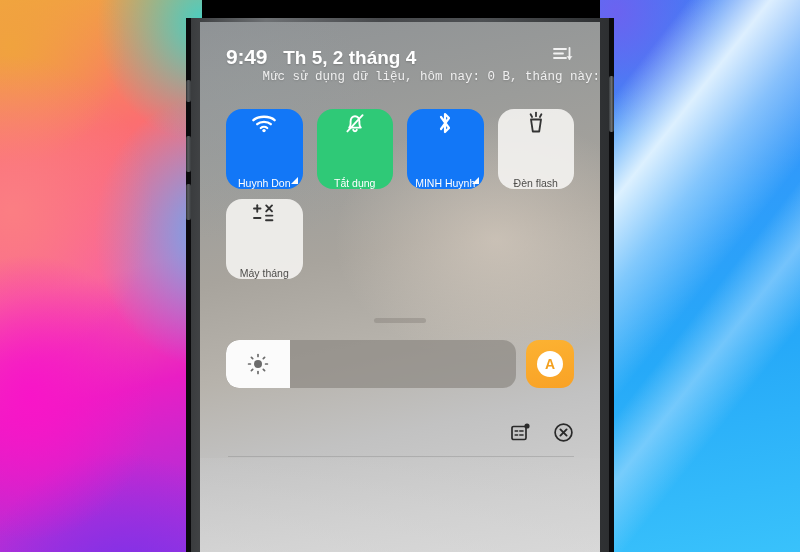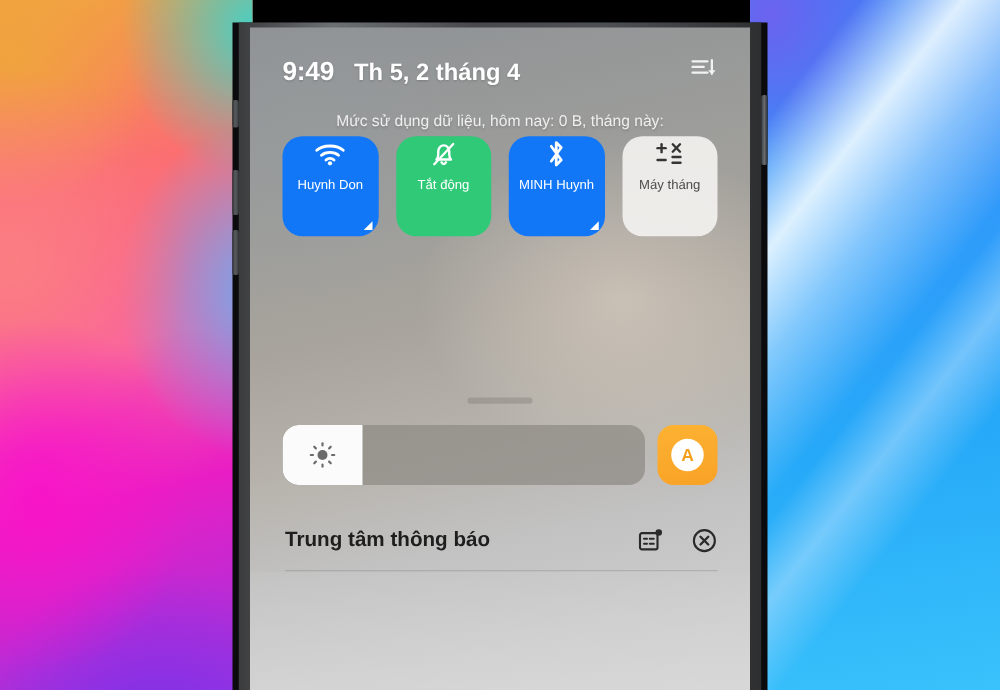--- a/index.html
+++ b/index.html
@@ -79,35 +79,36 @@
     text-shadow: 0 1px 2px rgba(0,0,0,0.18);
   }
   .date {
     font-size: 19px; font-weight: bold; color: #ffffff; margin-left: 16px;
     text-shadow: 0 1px 2px rgba(0,0,0,0.18);
   }
   .sort-icon {
     margin-left: auto; width: 22px; height: 20px; position: relative;
   }
   .data-usage {
-    position: absolute; left: 0; right: 0; top: 68px;
-    text-align: center; font-size: 12.5px; color: #efefef;
+    position: absolute; left: 0; right: 0; top: 48px;
+    text-align: right; font-size: 12.5px; color: #efefef;
     text-shadow: 0 1px 2px rgba(0,0,0,0.15);
+    font-family: Liberation Mono, monospace;
   }
 
   
   .tiles {
     position: absolute; left: 26px; right: 26px; top: 87px;
     display: grid; grid-template-columns: repeat(4, 1fr);
     gap: 10px 14px;
   }
   .tile {
     height: 80px; border-radius: 16px;
     display: flex; flex-direction: column;
-    align-items: center; justify-content: flex-start;
+    align-items: center; justify-content: space-between;
     position: relative; overflow: hidden;
     padding: 0 4px;
   }
   .tile.on-blue  { background: #1277f7; }
   .tile.on-green { background: #2fc977; }
   .tile.off      { background: rgba(244,243,241,0.90); }
   .tile .ticon { height: 28px; display: flex; align-items: center; justify-content: center; }
   .tile .tlabel {
     font-size: 10.5px; line-height: 12px; text-align: center; margin-top: 5px;
     max-width: 84px;
@@ -233,33 +234,46 @@
             <svg width="24" height="24" viewBox="0 0 24 24">
               <g fill="none" stroke="#ffffff" stroke-width="1.9" stroke-linecap="round" stroke-linejoin="round">
                 <path d="M6.2 16.6 L17.8 16.6 C16.7 15.4 16.4 14.6 16.4 12.6 L16.4 10.4
                          C16.4 7.4 14.6 5.3 12 5.3 C9.4 5.3 7.6 7.4 7.6 10.4 L7.6 12.6
                          C7.6 14.6 7.3 15.4 6.2 16.6 Z"></path>
                 <path d="M10.2 18.8 C10.6 19.7 11.3 20.2 12 20.2 C12.7 20.2 13.4 19.7 13.8 18.8"></path>
                 <line x1="4.4" y1="20.4" x2="19.6" y2="4.2"></line>
               </g>
             </svg>
           </span>
-          <span class="tlabel">Tắt động</span>
+          <span class="tlabel">Tắt dụng</span>
         </div>
 
         <div class="tile on-blue">
           <span class="ticon">
             <svg width="20" height="26" viewBox="0 0 20 26">
               <path d="M6 7 L14 18 L10 22 L10 4 L14 8 L6 19" fill="none" stroke="#ffffff" stroke-width="2.2" stroke-linecap="round" stroke-linejoin="round"></path>
             </svg>
           </span>
           <span class="tlabel">MINH Huynh</span>
           <span class="corner-flag"></span>
         </div>
 
+        <div class="tile off">
+          <span class="ticon">
+            <svg width="24" height="26" viewBox="0 0 24 26">
+              <g stroke="#343434" stroke-width="1.8" fill="none" stroke-linecap="round" stroke-linejoin="round">
+                <path d="M7 9.5 L17 9.5 L15.2 21.5 L8.8 21.5 Z"></path>
+                <line x1="12" y1="2.6" x2="12" y2="6.2"></line>
+                <line x1="6.6" y1="4.2" x2="8.1" y2="7"></line>
+                <line x1="17.4" y1="4.2" x2="15.9" y2="7"></line>
+              </g>
+            </svg>
+          </span>
+          <span class="tlabel">Đèn flash</span>
+        </div>
 
         <div class="tile off">
           <span class="ticon">
             <svg width="26" height="22" viewBox="0 0 26 22">
               <g stroke="#343434" stroke-width="1.9" stroke-linecap="round">
                 <line x1="3" y1="6.5" x2="9.5" y2="6.5"></line>
                 <line x1="6.25" y1="3.3" x2="6.25" y2="9.7"></line>
                 <line x1="15.2" y1="3.4" x2="21" y2="9.4"></line>
                 <line x1="21" y1="3.4" x2="15.2" y2="9.4"></line>
                 <line x1="3" y1="16" x2="9.5" y2="16"></line>
@@ -296,21 +310,20 @@
               </svg>
             </span>
           </div>
         </div>
         <div class="auto-btn">
           <span class="auto-circle">A</span>
         </div>
       </div>
 
       <div class="notif-header">
-        <span class="notif-title">Trung tâm thông báo</span>
         <span class="notif-actions">
           <span>
             <svg width="21" height="21" viewBox="0 0 21 21">
               <rect x="2" y="4.5" width="14" height="13" rx="1.6" fill="none" stroke="#2a2a2a" stroke-width="1.7"></rect>
               <g stroke="#2a2a2a" stroke-width="1.6" stroke-linecap="round">
                 <line x1="5.2" y1="9" x2="7.6" y2="9"></line>
                 <line x1="5.2" y1="13" x2="7.6" y2="13"></line>
                 <line x1="9.8" y1="9" x2="13" y2="9"></line>
                 <line x1="9.8" y1="13" x2="13" y2="13"></line>
               </g>

